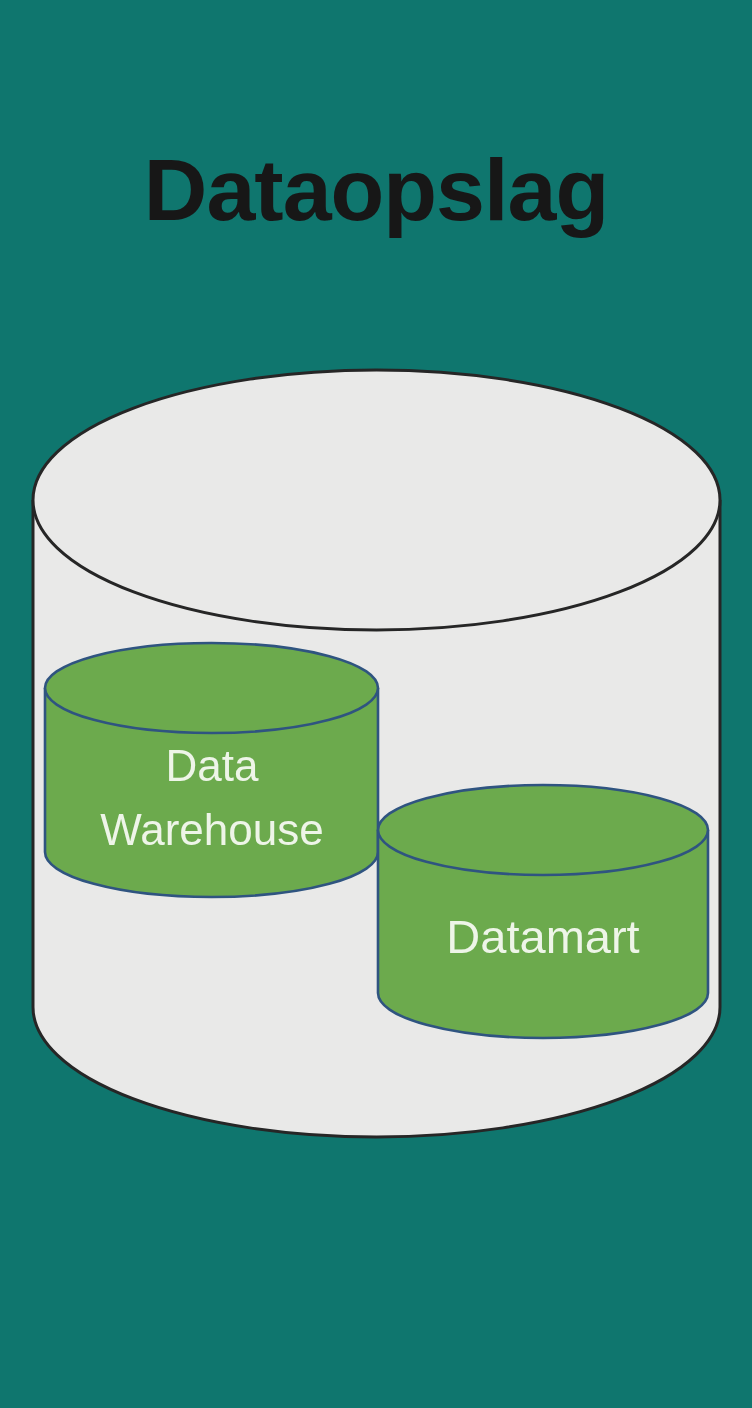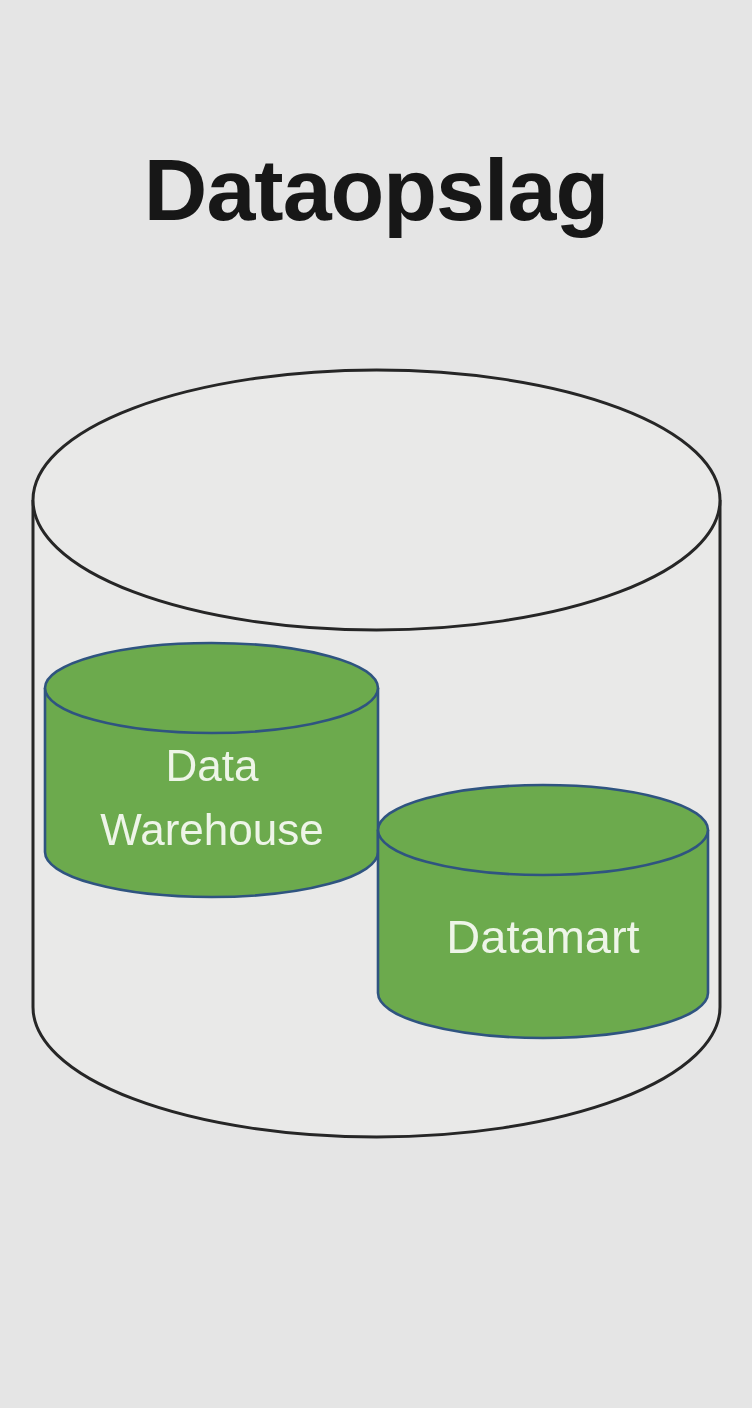--- a/index.html
+++ b/index.html
@@ -4,21 +4,21 @@
 <style>
   html, body {
     margin: 0;
     padding: 0;
     background: #ffffff;
   }
   #page {
     position: relative;
     width: 752px;
     height: 1408px;
-    background: #e5e5e5;
+    background: #0f766e;
     overflow: hidden;
     font-family: "Liberation Sans", sans-serif;
   }
   #title {
     position: absolute;
     top: 146px;
     left: 0;
     right: 0;
     margin: 0;
     text-align: center;

